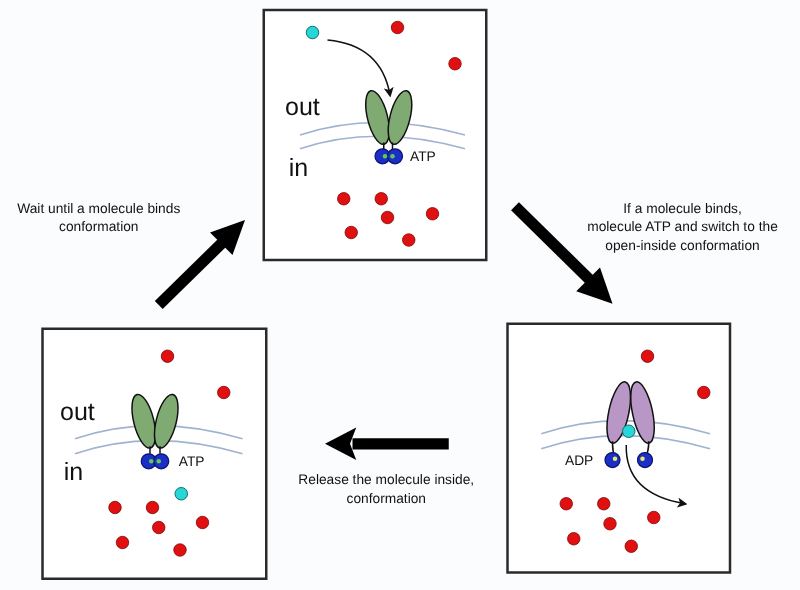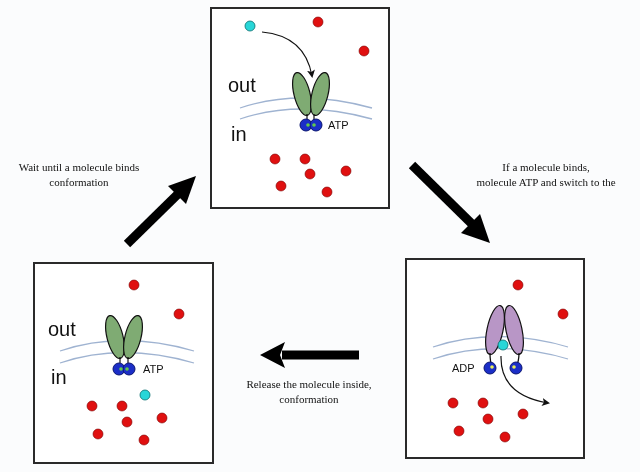--- a/index.html
+++ b/index.html
@@ -8,21 +8,21 @@
     background: #fbfcfd;
     font-family: "Liberation Sans", sans-serif;
     position: relative;
   }
   svg { position: absolute; left: 0; top: 0; }
   .cap {
     position: absolute; text-align: center;
     font-size: 11px; line-height: 15px; color: #111;
     font-family: "Liberation Sans", sans-serif;
   }
-  .cap span { display: block; font-family: Liberation Serif, serif; }
+  .cap span { display: block; }
   #cap-top-left { left: 0px; top: 160px; width: 158px; }
   #cap-top-right { left: 452px; top: 160px; width: 188px; }
   #cap-bottom { left: 224px; top: 377px; width: 170px; }
 </style>
 </head>
 <body>
 
 <svg width="640" height="472" viewBox="0 0 640 472">
   <defs>
     <marker id="thinhead" markerWidth="8" markerHeight="8" refX="6" refY="4" orient="auto" markerUnits="userSpaceOnUse">
@@ -135,18 +135,19 @@
 </svg>
 
 <div class="cap" id="cap-top-left">
   <span>Wait until a molecule binds</span>
   <span>conformation</span>
 </div>
 
 <div class="cap" id="cap-top-right">
   <span>If a molecule binds,</span>
   <span>molecule ATP and switch to the</span>
+  <span>open-inside conformation</span>
 </div>
 
 <div class="cap" id="cap-bottom">
   <span>Release the molecule inside,</span>
   <span>conformation</span>
 </div>
 
 </body></html>

